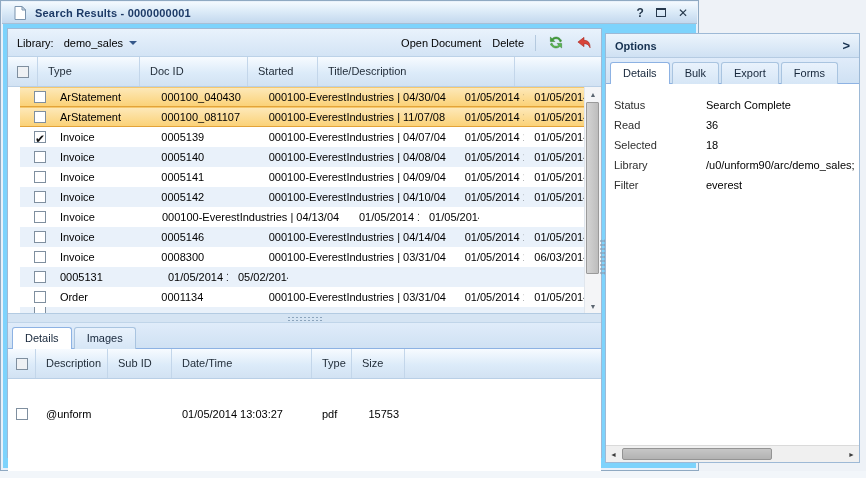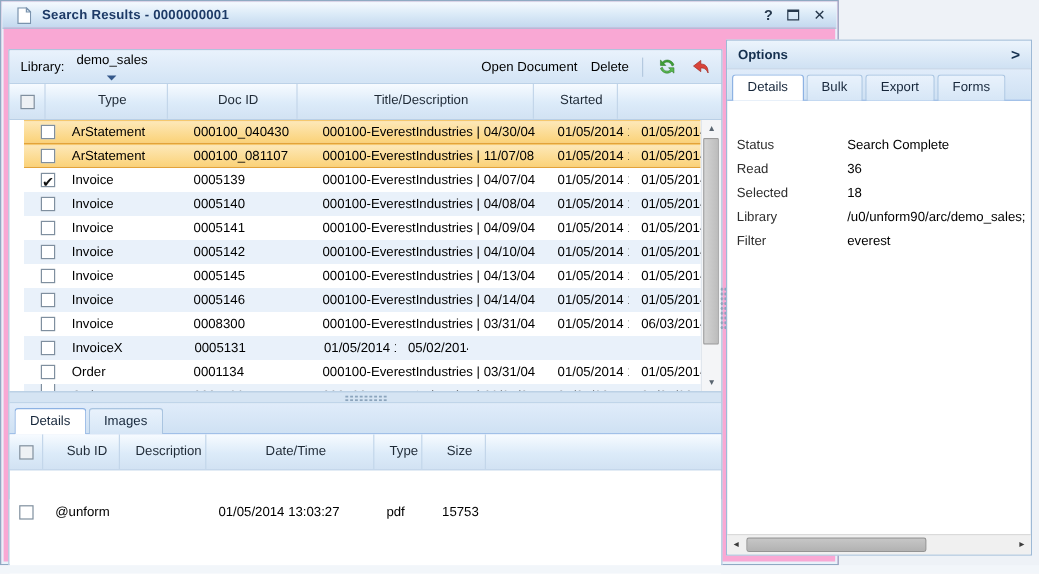--- a/index.html
+++ b/index.html
@@ -5,70 +5,70 @@
   * { box-sizing: border-box; margin: 0; padding: 0; }
   html,body { width:866px; height:478px; }
   body {
     position: relative;
     background:#eef2f7;
     font-family:"Liberation Sans","DejaVu Sans",sans-serif;
     font-size:11px; color:#000; overflow:hidden;
   }
   .window {
     position:absolute; left:0; top:0; width:699px; height:471px;
-    background:#f9a8d4; border:1px solid #8fa9c2;
+    background:#7dd3fc; border:1px solid #8fa9c2;
     box-shadow: inset 0 0 0 2px #e9f1fa;
   }
   
   .titlebar {
     position:absolute; left:1px; top:1px; right:1px; height:22px;
     background:linear-gradient(180deg,#f4f9fe 0%,#dcebf8 45%,#c3d8ee 100%);
     border-bottom:1px solid #a7bfd6;
     display:flex; align-items:center; padding:0 9px; gap:7px;
   }
   .title { font-weight:bold; color:#1d3a66; letter-spacing:.2px; }
   .win-controls { margin-left:auto; display:flex; align-items:center; gap:12px; color:#26384c; }
   .help-glyph { font-weight:bold; font-size:12px; }
   .maxbox { width:10px; height:9px; border:1px solid #26384c; border-top:2px solid #26384c; background:transparent; }
   .closex { font-weight:bold; font-size:12px; }
   
   .left-panel {
-    position:absolute; left:6px; top:40px; width:595px; height:430px;
+    position:absolute; left:6px; top:27px; width:595px; height:430px;
     background:#fff; border:1px solid #9db9d6;
   }
   .options-panel {
     position:absolute; left:604px; top:32px; width:255px; height:430px;
     background:#fff; border:1px solid #9db9d6;
   }
   .vgrip {
     position:absolute; left:599px; top:238px; width:5px; height:36px;
     background-image:radial-gradient(#8ba4bc 1px, transparent 1.2px);
     background-size:3px 4px;
   }
   
   .toolbar {
     height:28px;
     background:linear-gradient(180deg,#e9f2fc,#d3e4f5);
     border-bottom:1px solid #bcd2e8;
     display:flex; align-items:center; padding:0 9px;
   }
-  .lib-btn { display:flex; align-items:center; gap:6px; margin-left:10px; cursor:default;flex-direction:column; }
+  .lib-btn { display:flex; align-items:center; gap:6px; margin-left:10px; cursor:default; }
   .caret-down { width:0; height:0; border-left:4px solid transparent; border-right:4px solid transparent; border-top:4px solid #35588a; margin-top:1px; }
   .tb-right { margin-left:auto; display:flex; align-items:center; gap:11px; }
   .tb-sep { width:1px; height:16px; background:#b4c9df; }
   .tb-ic { width:17px; height:16px; display:flex; align-items:center; justify-content:center; }
   
   .grid-header {
     display:flex; height:30px;
     background:linear-gradient(180deg,#f7fbff,#dcebf9 55%,#d2e2f3);
     border-bottom:1px solid #b9cfe6;
   }
   .gh-cell {
     border-right:1px solid #c3d6ea; line-height:29px; padding-left:10px;
-    color:#1f2a36; overflow:hidden; white-space:nowrap;text-align:center;
+    color:#1f2a36; overflow:hidden; white-space:nowrap;
   }
   .c-cb   { width:30px;  padding:0; display:flex; align-items:center; justify-content:center; }
   .c-type { width:102px; }
   .c-doc  { width:108px; }
   .c-title{ width:197px; }
   .c-start{ width:70px;  }
   .c-upd  { width:60px;  }
   .c-fill { flex:1; border-right:none; }
   .grid-body { position:relative; height:226px; overflow:hidden; margin-right:17px; background:#fff; }
   .grid-row { display:flex; height:20px; line-height:20px; background:#fff;margin-left:12px; }
@@ -137,21 +137,21 @@
   .white-fill { background:#fff; flex:1; }
   
   .op-header {
     height:24px;
     background:linear-gradient(180deg,#ecf4fc,#cfe1f3);
     border-bottom:1px solid #b5cbe2;
     display:flex; align-items:center; padding:0 9px;
     font-weight:bold; color:#15304f;
   }
   .op-arrow { margin-left:auto; font-weight:bold; font-size:13px; color:#15304f; }
-  .op-fields { padding:27px 0 0 8px; }
+  .op-fields { padding:11px 0 0 8px; }
   .field-row { display:flex; height:20px; line-height:20px; }
   .field-label { width:92px; color:#2e2e2e; flex:none; }
   .field-value { color:#000; white-space:nowrap; }
   .page-bottom { position:absolute; left:0; bottom:0; width:866px; height:7px; background:#f2f6fa; }
 </style>
 </head>
 <body>
 
 <div class="window">
 
@@ -195,22 +195,22 @@
         </span>
       </span>
     </div>
 
     <div class="grid-header">
       <span class="gh-cell c-cb">
           <span class="cb header"></span>
         </span>
       <span class="gh-cell c-type">Type</span>
       <span class="gh-cell c-doc">Doc ID</span>
+      <span class="gh-cell c-start">Started</span>
       <span class="gh-cell c-title">Title/Description</span>
-      <span class="gh-cell c-start">Started</span>
       <span class="gh-cell c-fill"></span>
     </div>
 
     <div class="grid-body">
       <div class="grid-row hl">
         <span class="gr-cell c-cb">
             <span class="cb"></span>
           </span>
         <span class="gr-cell c-type">ArStatement</span>
         <span class="gr-cell c-doc">000100_040430</span>
@@ -266,21 +266,20 @@
         <span class="gr-cell c-doc">0005142</span>
         <span class="gr-cell c-title">000100-EverestIndustries | 04/10/04</span>
         <span class="gr-cell c-start">01/05/2014 1</span>
         <span class="gr-cell c-upd">01/05/2014 1</span>
       </div>
       <div class="grid-row">
         <span class="gr-cell c-cb">
             <span class="cb"></span>
           </span>
         <span class="gr-cell c-type">Invoice</span>
-        <span class="gr-cell c-doc">0005145</span>
         <span class="gr-cell c-title">000100-EverestIndustries | 04/13/04</span>
         <span class="gr-cell c-start">01/05/2014 1</span>
         <span class="gr-cell c-upd">01/05/2014 1</span>
       </div>
       <div class="grid-row alt">
         <span class="gr-cell c-cb">
             <span class="cb"></span>
           </span>
         <span class="gr-cell c-type">Invoice</span>
         <span class="gr-cell c-doc">0005146</span>
@@ -295,21 +294,20 @@
         <span class="gr-cell c-type">Invoice</span>
         <span class="gr-cell c-doc">0008300</span>
         <span class="gr-cell c-title">000100-EverestIndustries | 03/31/04</span>
         <span class="gr-cell c-start">01/05/2014 1</span>
         <span class="gr-cell c-upd">06/03/2014 1</span>
       </div>
       <div class="grid-row alt">
         <span class="gr-cell c-cb">
             <span class="cb"></span>
           </span>
-        <span class="gr-cell c-type">InvoiceX</span>
         <span class="gr-cell c-doc">0005131</span>
         <span class="gr-cell c-start">01/05/2014 1</span>
         <span class="gr-cell c-upd">05/02/2014 0</span>
       </div>
       <div class="grid-row">
         <span class="gr-cell c-cb">
             <span class="cb"></span>
           </span>
         <span class="gr-cell c-type">Order</span>
         <span class="gr-cell c-doc">0001134</span>
@@ -341,22 +339,22 @@
 
     <div class="tabstrip">
       <span class="tab active">Details</span>
       <span class="tab">Images</span>
     </div>
 
     <div class="grid-header">
       <span class="gh-cell s-cb">
           <span class="cb header"></span>
         </span>
+      <span class="gh-cell s-desc">Description</span>
       <span class="gh-cell s-sub">Sub ID</span>
-      <span class="gh-cell s-desc">Description</span>
       <span class="gh-cell s-dt">Date/Time</span>
       <span class="gh-cell s-type">Type</span>
       <span class="gh-cell s-size">Size</span>
       <span class="gh-cell s-fill"></span>
     </div>
 
     <div class="sub-row">
       <span class="gr-cell s-cb">
           <span class="cb"></span>
         </span>

